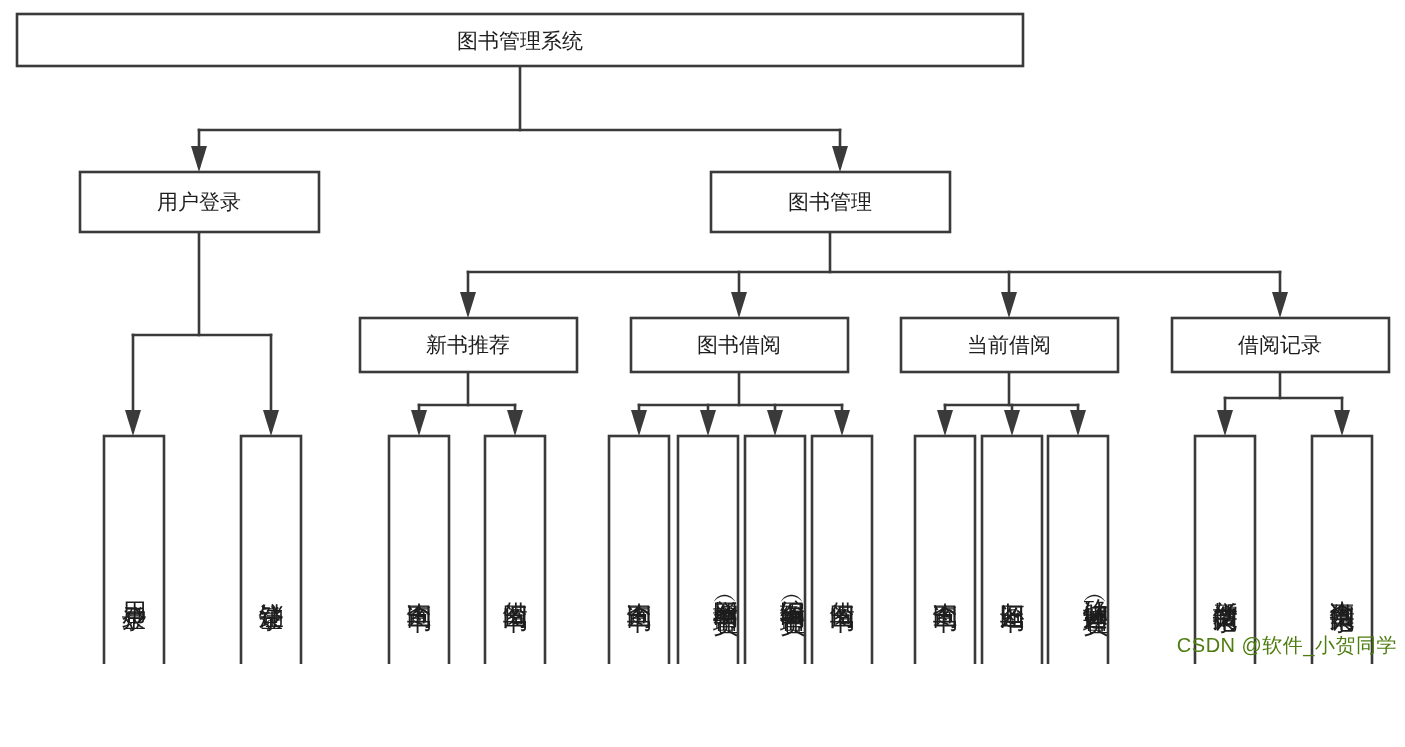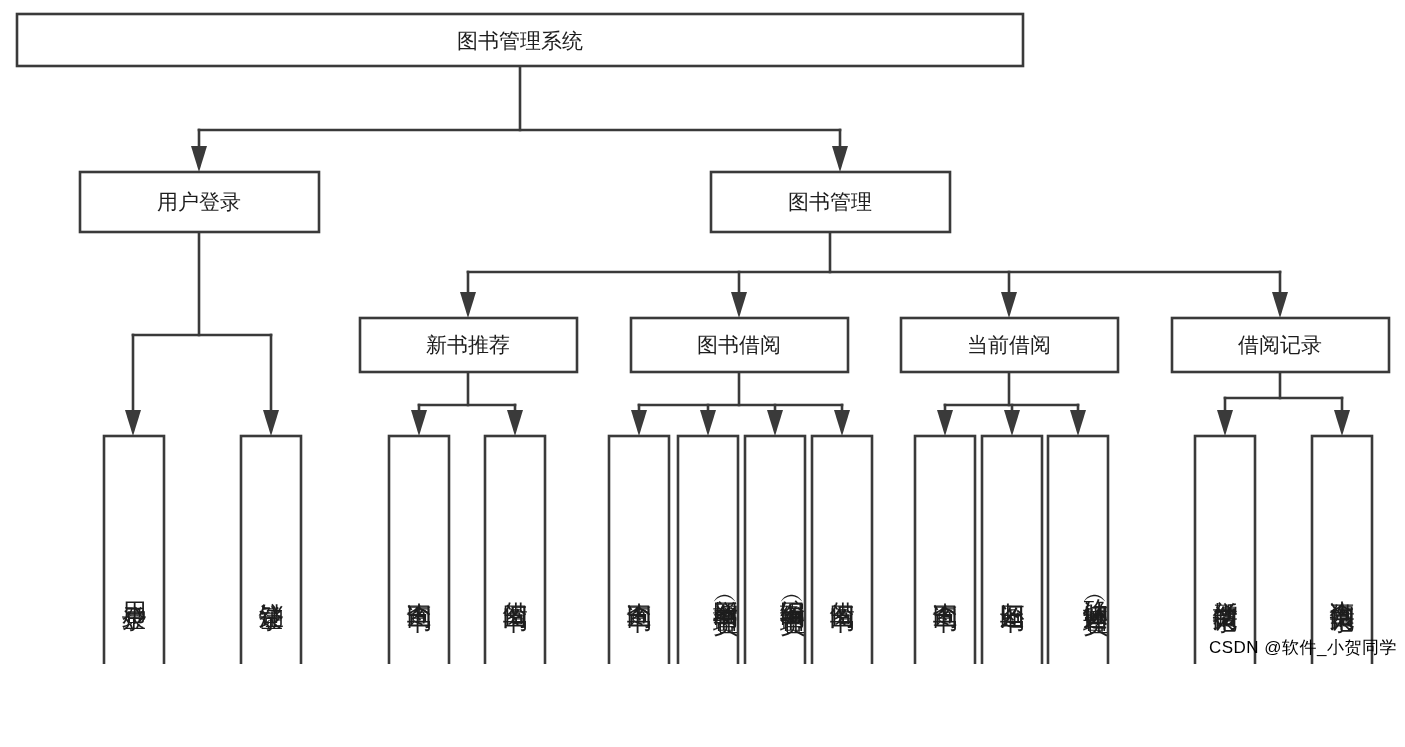--- a/index.html
+++ b/index.html
@@ -60,22 +60,22 @@
     align-items: center;
     justify-content: center;
     white-space: nowrap;
     pointer-events: none;
   }
   .watermark {
     position: absolute;
     right: 8px;
     bottom: 5px;
     font-family: "Liberation Sans", "DejaVu Sans", sans-serif;
-    font-size: 17px;
-    color: #000000;
+    font-size: 20px;
+    color: #4d7c0f;
     letter-spacing: 0.5px;
     white-space: nowrap;
   }
 </style>
 </head>
 <body>
 
 <div id="diagram-root">
 
   <svg id="flow-svg" viewBox="0 0 1405 747" xmlns="http://www.w3.org/2000/svg">

